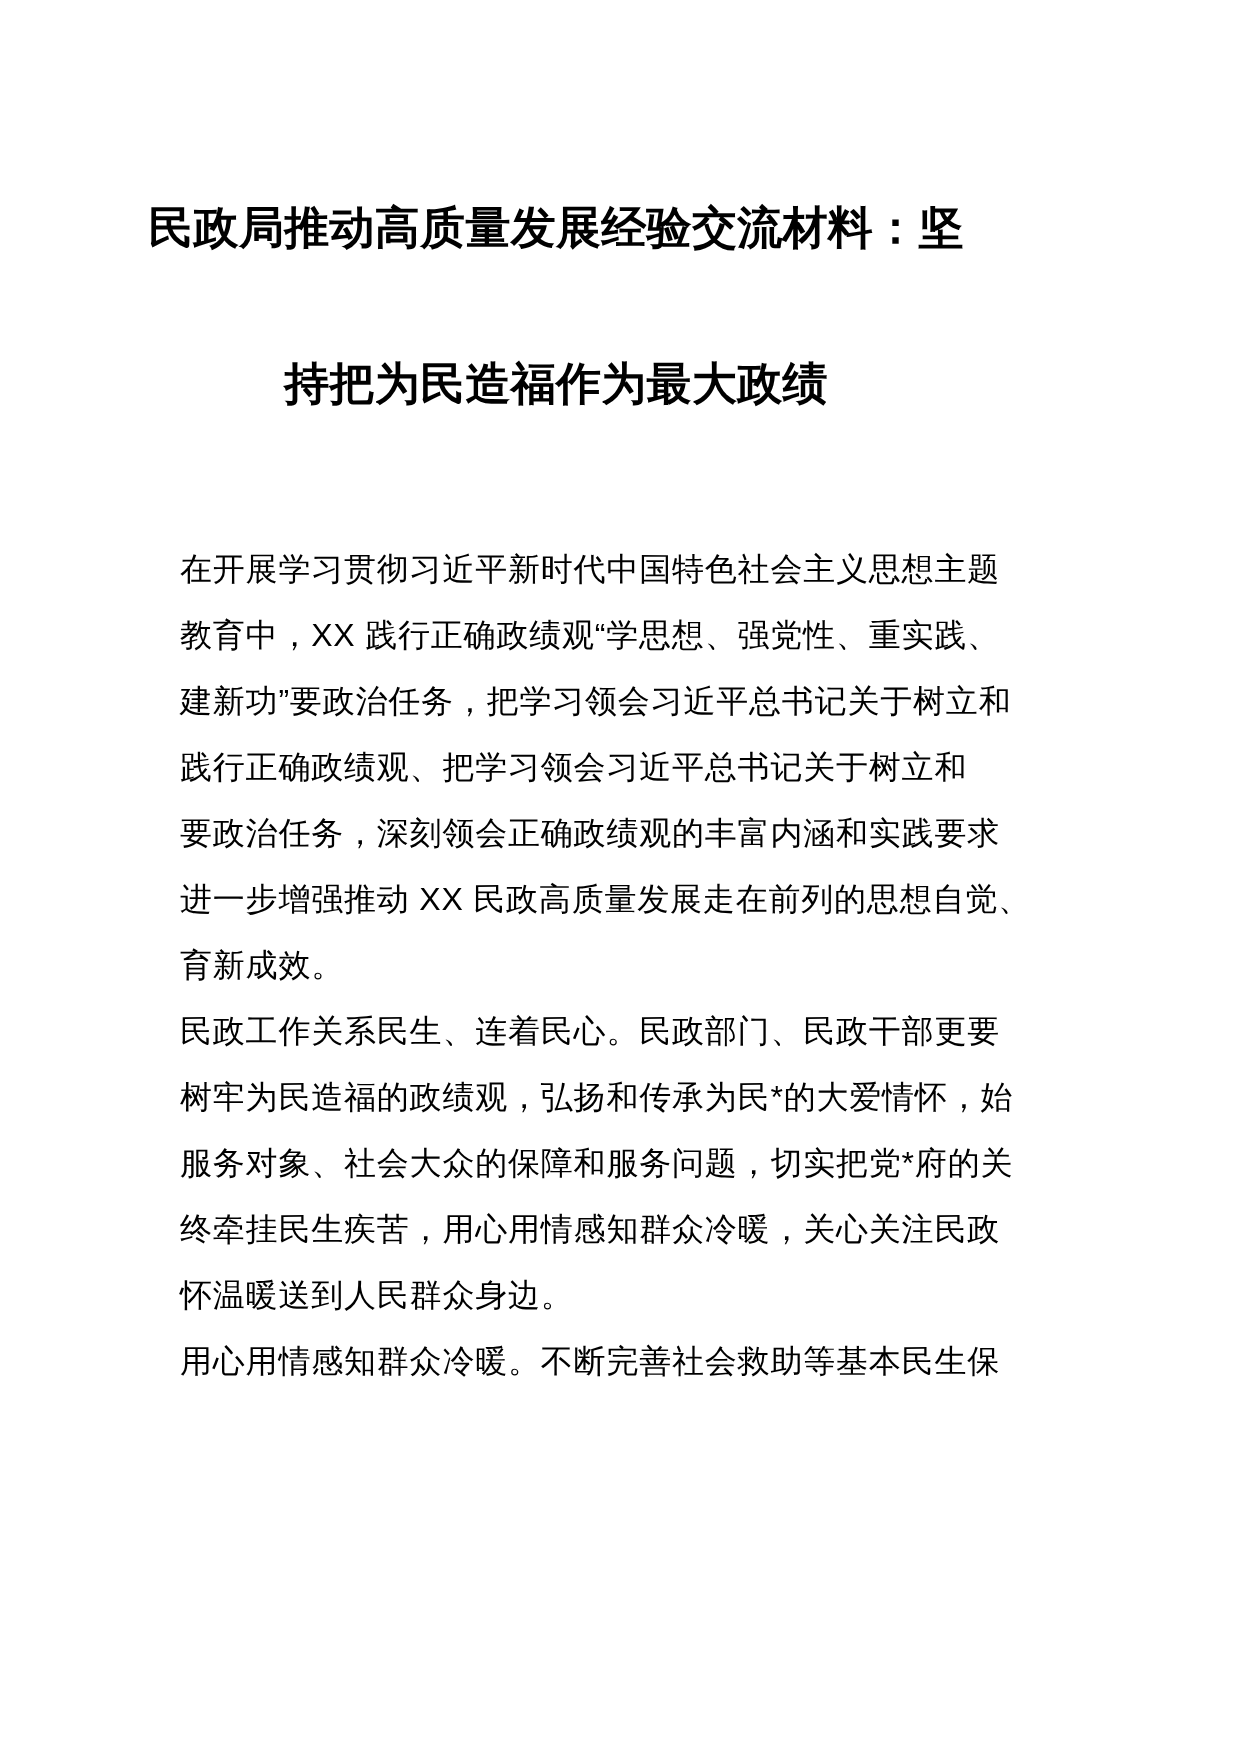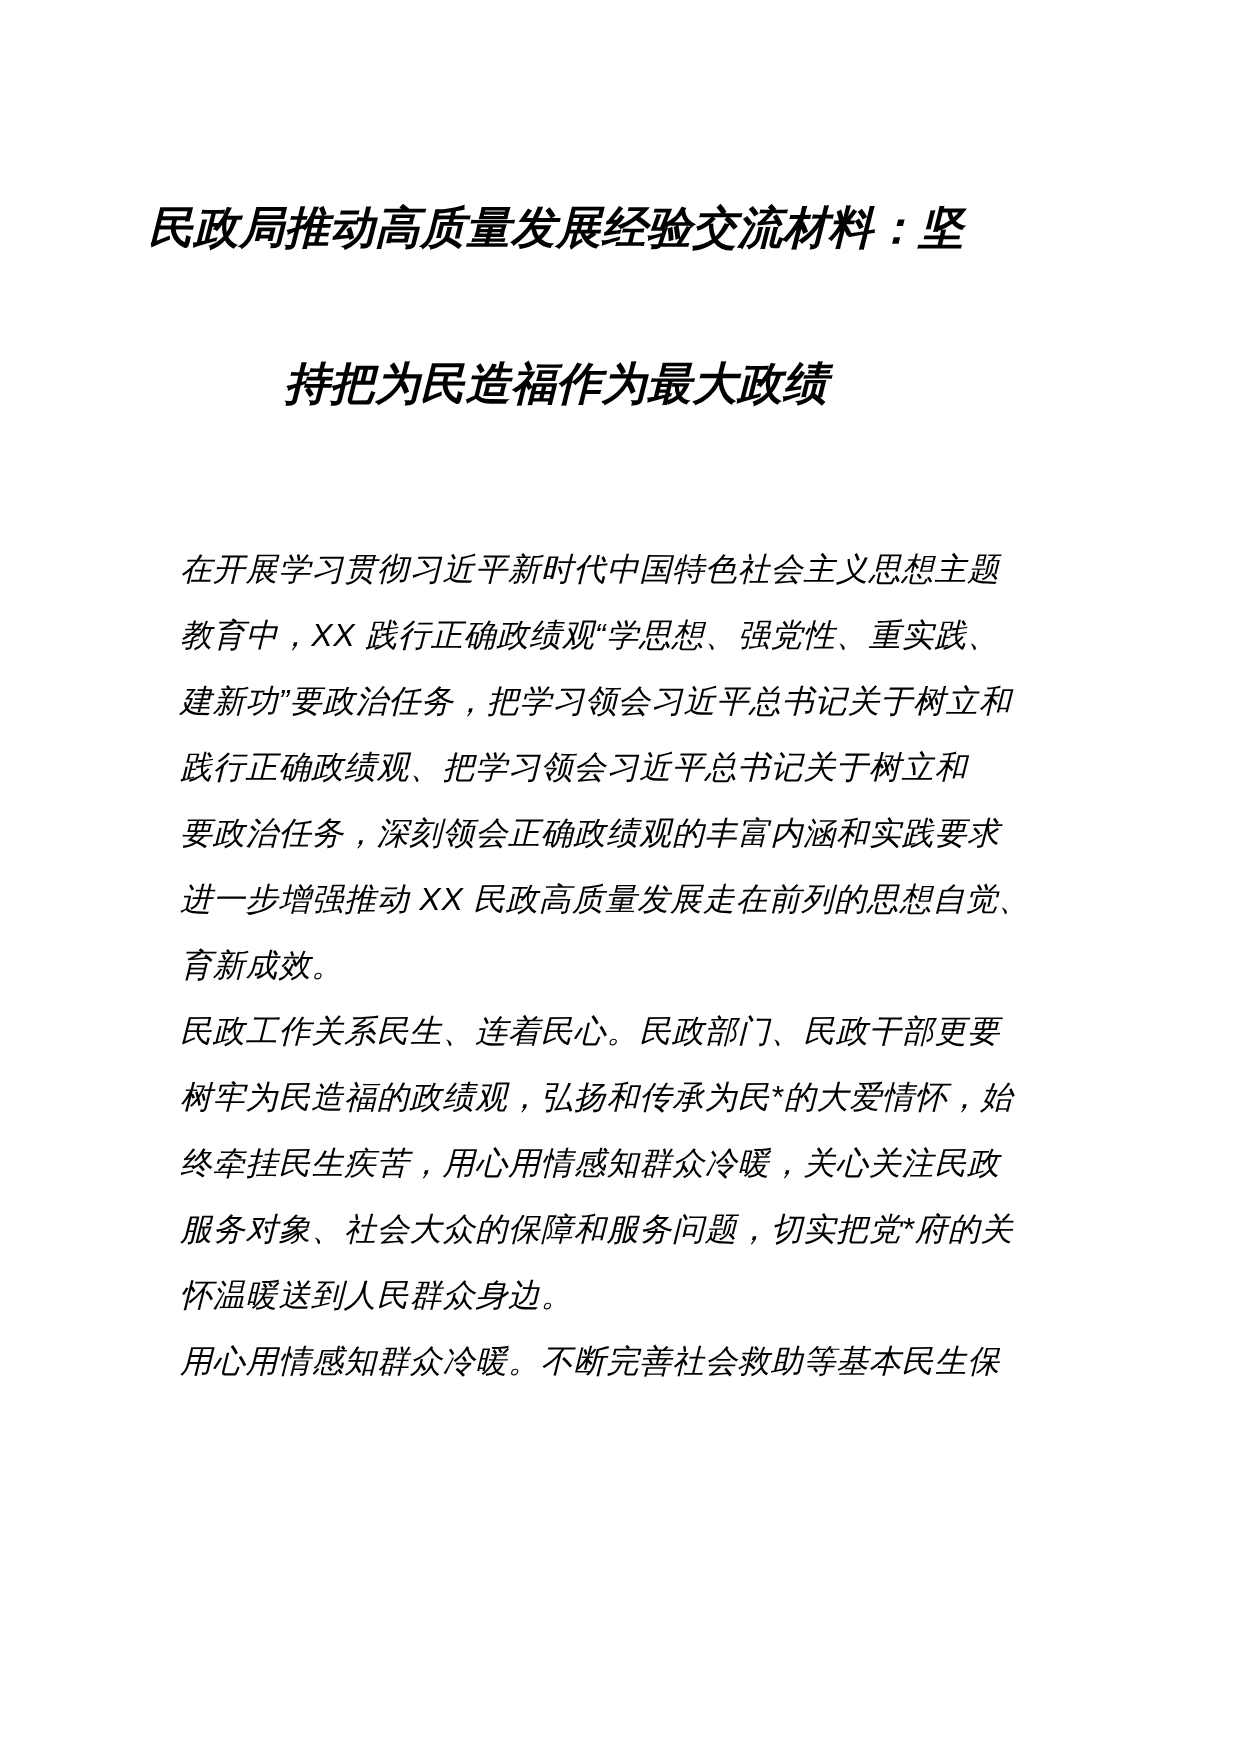--- a/index.html
+++ b/index.html
@@ -5,21 +5,20 @@
   * { margin: 0; padding: 0; box-sizing: border-box; }
   html, body { background: #ffffff; }
   .page {
     position: relative;
     width: 1112px;
     height: 1754px;
     background: #ffffff;
     overflow: hidden;
     font-family: "Liberation Sans", sans-serif;
     color: #000000;
-    font-style: italic;
   }
   .doc-title {
     padding-top: 150px;
     text-align: center;
     font-size: 45px;
     font-weight: 700;
     letter-spacing: 0.3px;
     color: #000000;
   }
   .title-line {
@@ -60,22 +59,22 @@
       <div class="text-line">践行正确政绩观、把学习领会习近平总书记关于树立和</div>
       <div class="text-line">要政治任务，深刻领会正确政绩观的丰富内涵和实践要求</div>
       <div class="text-line">进一步增强推动 XX 民政高质量发展走在前列的思想自觉、</div>
       <div class="text-line">育新成效。</div>
     </div>
 
 
     <div class="paragraph">
       <div class="text-line">民政工作关系民生、连着民心。民政部门、民政干部更要</div>
       <div class="text-line">树牢为民造福的政绩观，弘扬和传承为民*的大爱情怀，始</div>
+      <div class="text-line">服务对象、社会大众的保障和服务问题，切实把党*府的关</div>
       <div class="text-line">终牵挂民生疾苦，用心用情感知群众冷暖，关心关注民政</div>
-      <div class="text-line">服务对象、社会大众的保障和服务问题，切实把党*府的关</div>
       <div class="text-line">怀温暖送到人民群众身边。</div>
     </div>
 
     <div class="paragraph">
       <div class="text-line">用心用情感知群众冷暖。不断完善社会救助等基本民生保</div>
     </div>
 
   </div>
 </div>
 

